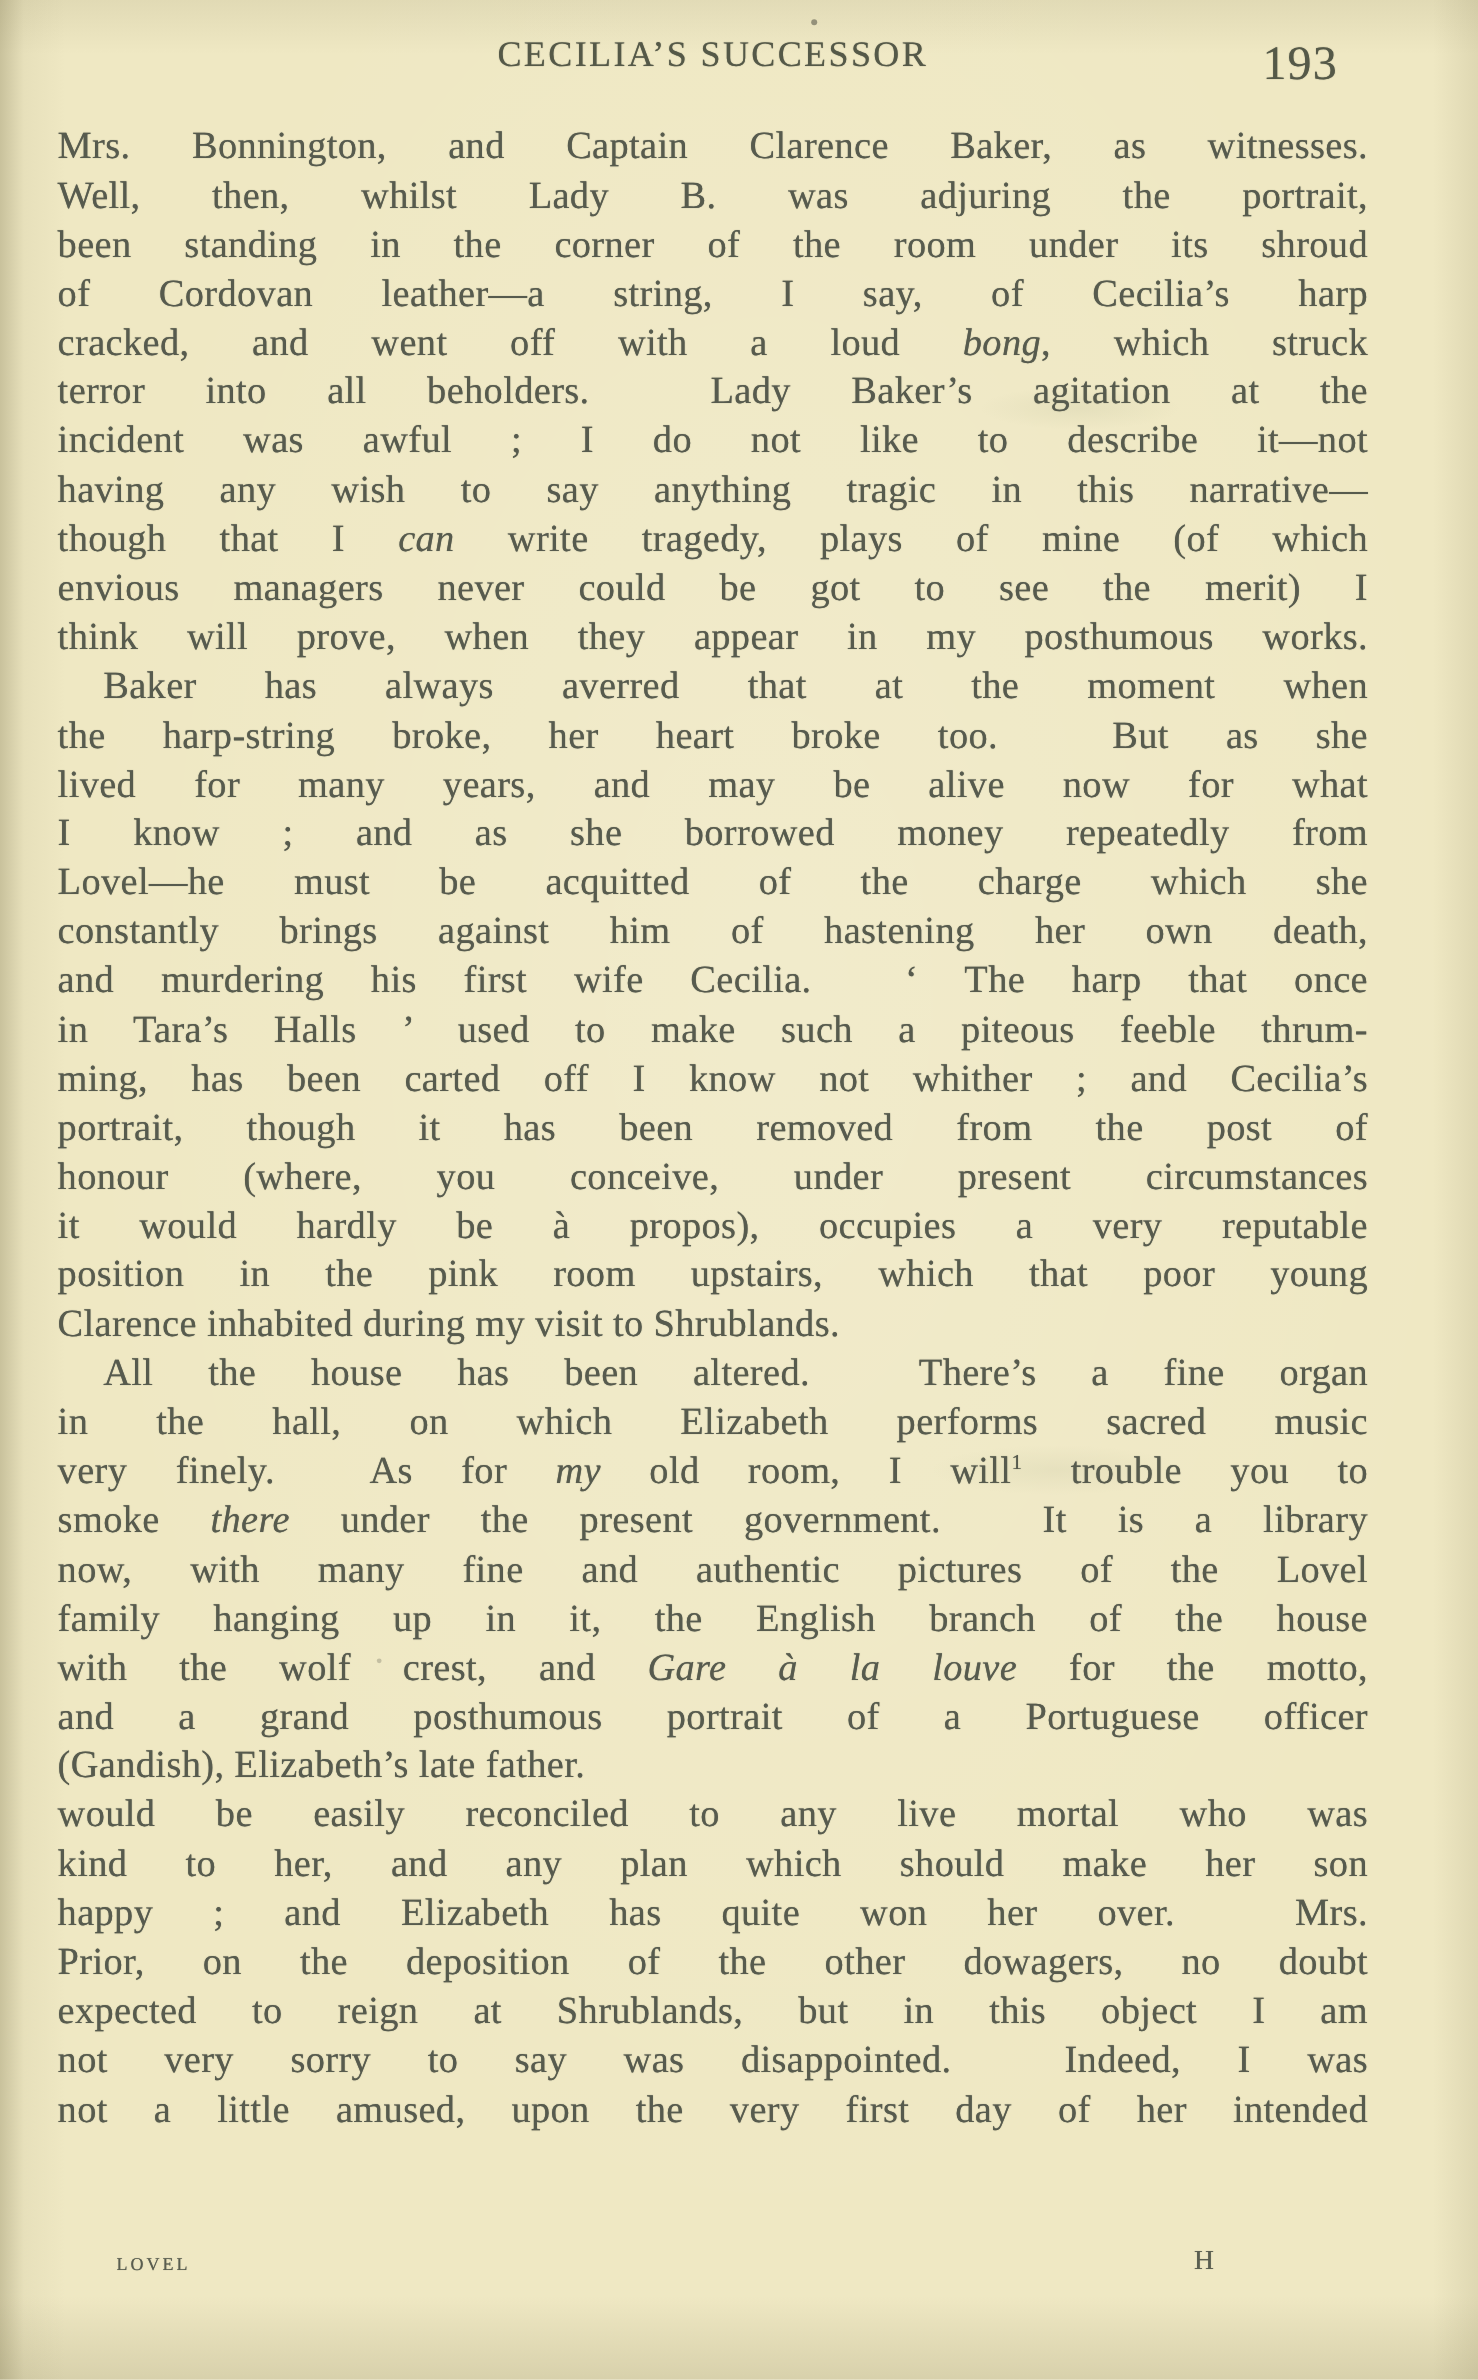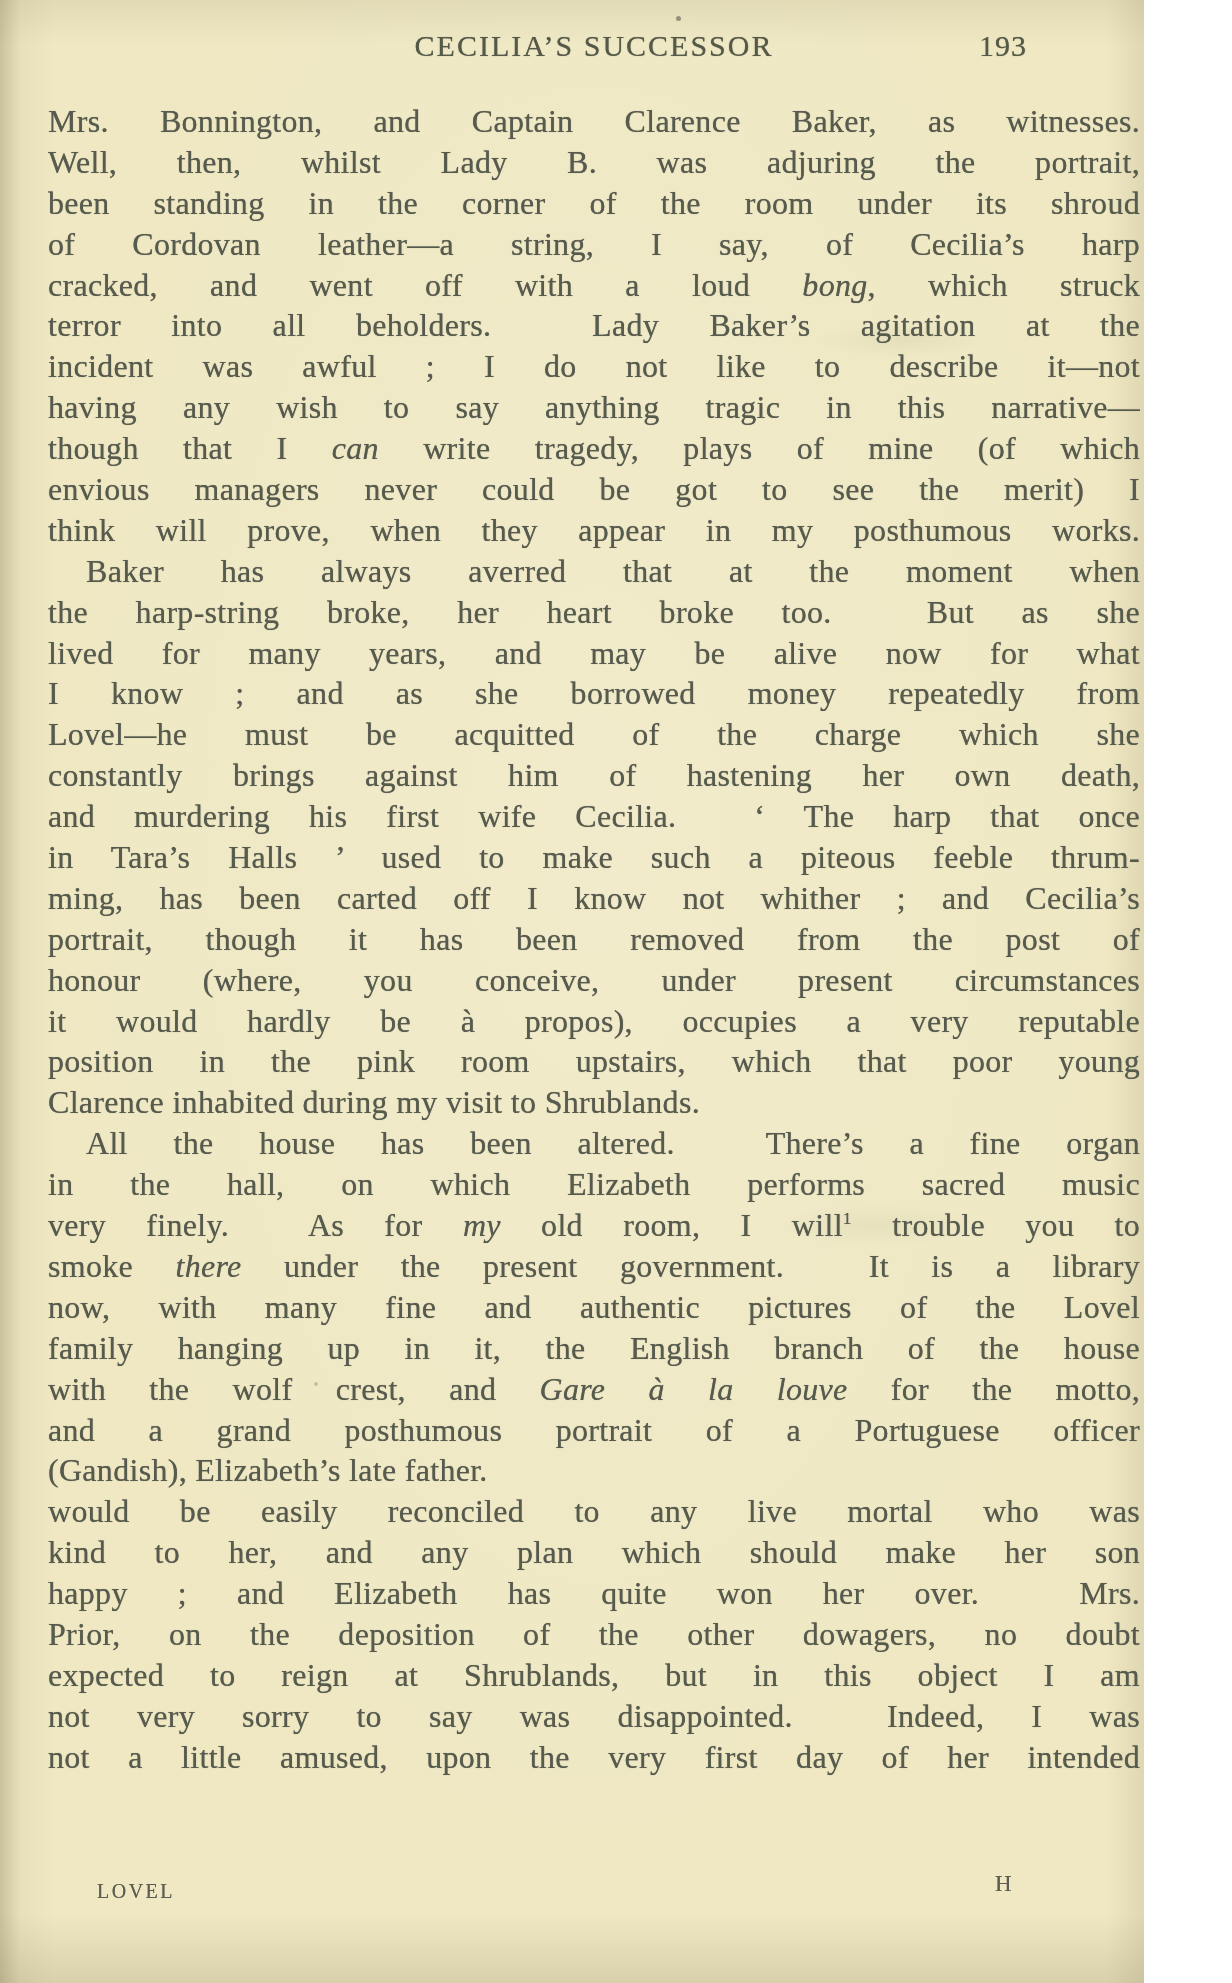--- a/index.html
+++ b/index.html
@@ -1,18 +1,18 @@
 <!DOCTYPE html>
 <html><head>
 <meta charset="utf-8">
 <style>
   html,body{margin:0;padding:0;}
   .page{
     position:relative;
-    width:1144px;
+    width:1232px;
     height:1983px;
     overflow:hidden;
     font-family:"Liberation Serif", serif;
     background:
       radial-gradient(120px 26px at 900px 340px, rgba(130,140,100,0.10), transparent 70%),
       radial-gradient(150px 30px at 880px 1225px, rgba(130,140,100,0.09), transparent 70%),
       radial-gradient(ellipse at 52% 42%, rgba(255,255,255,0.14), transparent 65%),
       linear-gradient(to right, rgba(101,94,55,0.28), rgba(101,94,55,0.06) 20px, rgba(101,94,55,0) 55px),
       linear-gradient(to left, rgba(101,94,55,0.12), rgba(101,94,55,0) 38px),
       linear-gradient(to bottom, rgba(101,94,55,0.10), rgba(101,94,55,0) 45px),
@@ -20,40 +20,40 @@
       #efe8c3;
     color:#575b4e;
   }
   .running-header{
     position:absolute; top:29px; left:48px; width:1092px;
     text-align:center; font-size:30px; letter-spacing:2px;
     color:#555948; text-shadow:0 0 0.8px rgba(85,89,72,0.8);
   }
   .page-number{
     position:absolute; top:29px; right:117px;
-    font-size:30px; letter-spacing:1px;
+    font-size:40px; letter-spacing:1px;
     color:#555948; text-shadow:0 0 0.8px rgba(85,89,72,0.8);
   }
   .text-block{
     position:absolute; top:101px; left:48px; width:1092px;
     font-size:32px; letter-spacing:0.3px;
     text-shadow:0 0 0.7px rgba(87,91,78,0.85);
   }
   .line{
     height:40.9px; line-height:40.9px;
     text-align:justify; text-align-last:justify;
     white-space:normal;
   }
   .line.short{ text-align-last:left; }
   .line.indent{ text-indent:38px; }
   .it{ font-style:italic; }
   sup{ font-size:0.55em; vertical-align:super; line-height:0; }
   .catchword{
     position:absolute; top:1880px; left:97px;
-    font-size:20px; letter-spacing:2.5px;
+    font-size:15px; letter-spacing:2.5px;
     color:#5a5e50; text-shadow:0 0 0.6px rgba(90,94,80,0.8);
   }
   .signature-mark{
     position:absolute; top:1871px; left:995px;
     font-size:23px; color:#5a5e50; text-shadow:0 0 0.6px rgba(90,94,80,0.8);
   }
   .speck1{
     position:absolute; left:676px; top:16px; width:5px; height:5px;
     border-radius:50%; background:rgba(80,80,68,0.55);
   }

